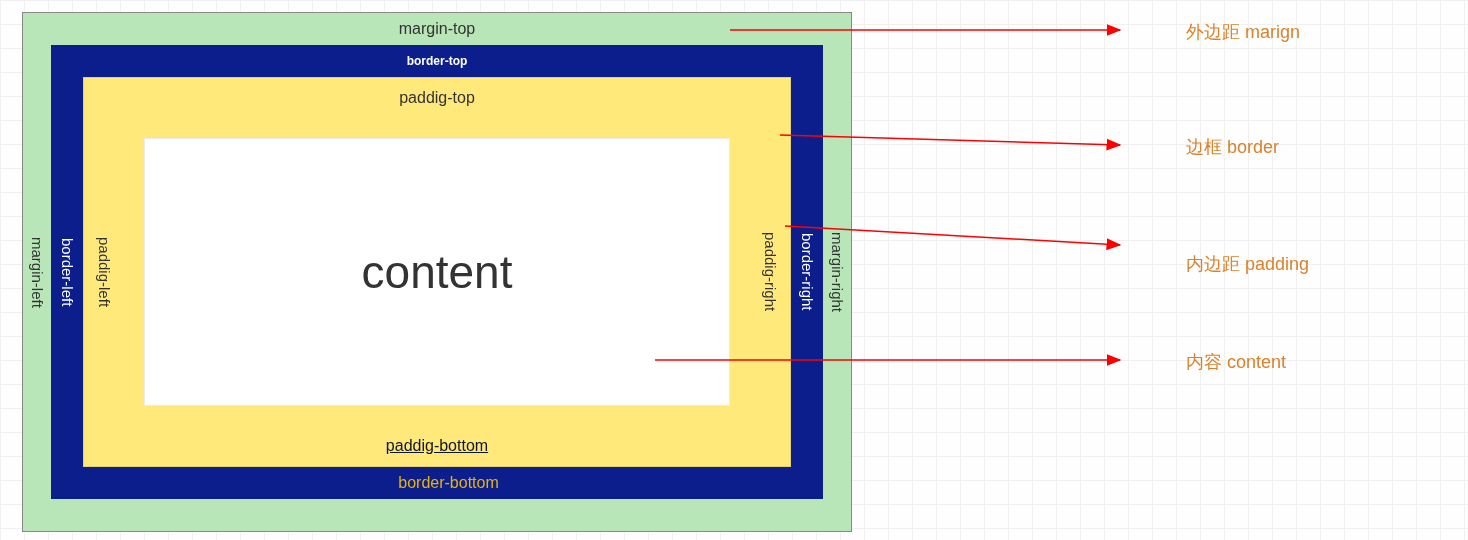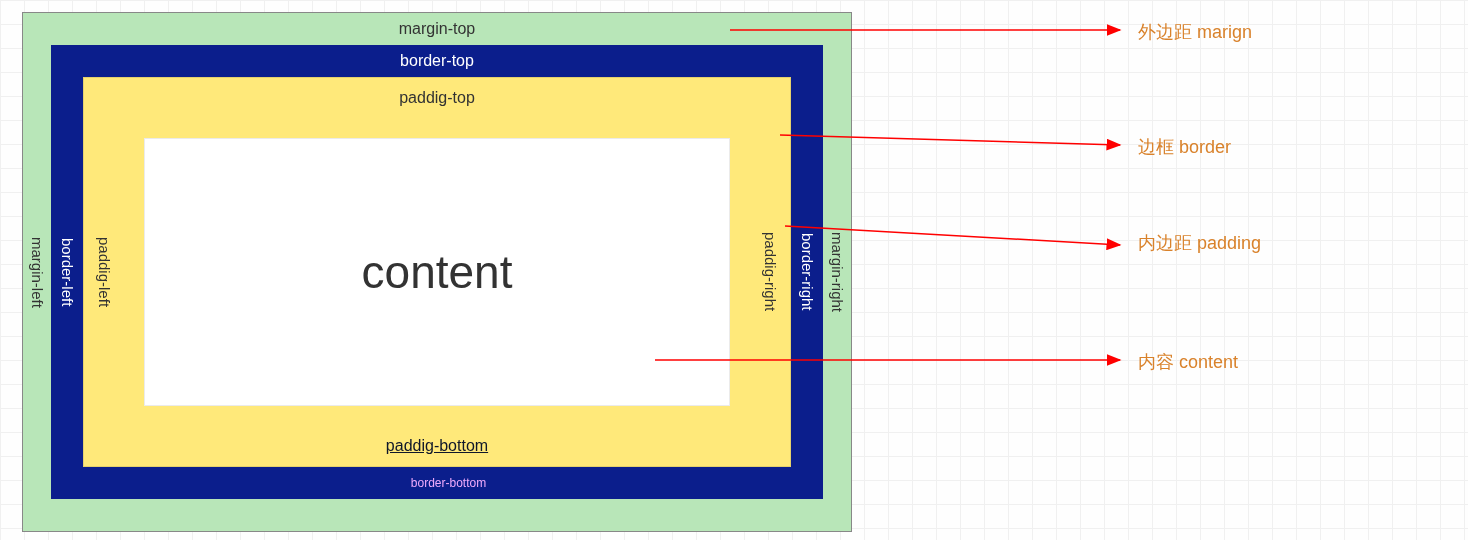--- a/index.html
+++ b/index.html
@@ -42,22 +42,22 @@
     .margin-right  { grid-column: 3; grid-row: 2; display:flex;align-items:center;justify-content:center; writing-mode:vertical-rl; color:#333; font-size:15px; }
 
     
     .border-layer {
       grid-column: 2; grid-row: 2;
       background: #0b1e8c;
       display: grid;
       grid-template-columns: 32px 1fr 32px;
       grid-template-rows: 32px 1fr 32px;
     }
-    .border-top    { grid-column: 1 / 4; grid-row: 1; display:flex;align-items:center;justify-content:center; color:#fff; font-size:16px; }
-    .border-bottom { grid-column: 1 / 4; grid-row: 3; display:flex;align-items:center;justify-content:center; color:#f0abfc; font-size:12px;padding-left:23px; }
+    .border-top    { grid-column: 1 / 4; grid-row: 1; display:flex;align-items:center;justify-content:center; color:#fff; font-size:12px;font-weight:bold; }
+    .border-bottom { grid-column: 1 / 4; grid-row: 3; display:flex;align-items:center;justify-content:center; color:#eab308; font-size:16px;padding-left:23px; }
     .border-left   { grid-column: 1; grid-row: 2; display:flex;align-items:center;justify-content:center; writing-mode:vertical-rl; color:#fff; font-size:15px; }
     .border-right  { grid-column: 3; grid-row: 2; display:flex;align-items:center;justify-content:center; writing-mode:vertical-rl; color:#fff; font-size:15px; }
 
     
     .padding-layer {
       grid-column: 2; grid-row: 2;
       background: #ffe97a;
       display: grid;
       grid-template-columns: 40px 1fr 40px;
       grid-template-rows: 40px 1fr 40px;
@@ -78,20 +78,21 @@
       color: #333;
       border:1px solid rgba(0,0,0,0.08);
     }
 
     
     .annotation {
       position: absolute;
       color: #d9822b;
       font-size: 18px;
       white-space: nowrap;
+      margin-left: 48px;
     }
 
     
     .arrow-overlay {
       position: absolute;
       left: 0; top: 0;
       width: 1468px;
       height: 540px;
       pointer-events: none;
     }
@@ -133,14 +134,14 @@
     </marker>
   </defs>
   <line x1="730" y1="30" x2="1120" y2="30" stroke="#ff0000" stroke-width="1.5" marker-end="url(#arrowhead)"></line>
   <line x1="780" y1="135" x2="1120" y2="145" stroke="#ff0000" stroke-width="1.5" marker-end="url(#arrowhead)"></line>
   <line x1="785" y1="226" x2="1120" y2="245" stroke="#ff0000" stroke-width="1.5" marker-end="url(#arrowhead)"></line>
   <line x1="655" y1="360" x2="1120" y2="360" stroke="#ff0000" stroke-width="1.5" marker-end="url(#arrowhead)"></line>
 </svg>
 
 <div class="annotation" style="left:1138px; top:20px;">外边距 marign</div>
 <div class="annotation" style="left:1138px; top:135px;">边框 border</div>
-<div class="annotation" style="left:1138px; top:231px;">内边距 padding</div>
+<div class="annotation" style="left:1138px; top:252px;">内边距 padding</div>
 <div class="annotation" style="left:1138px; top:350px;">内容 content</div>
 
 </body></html>

